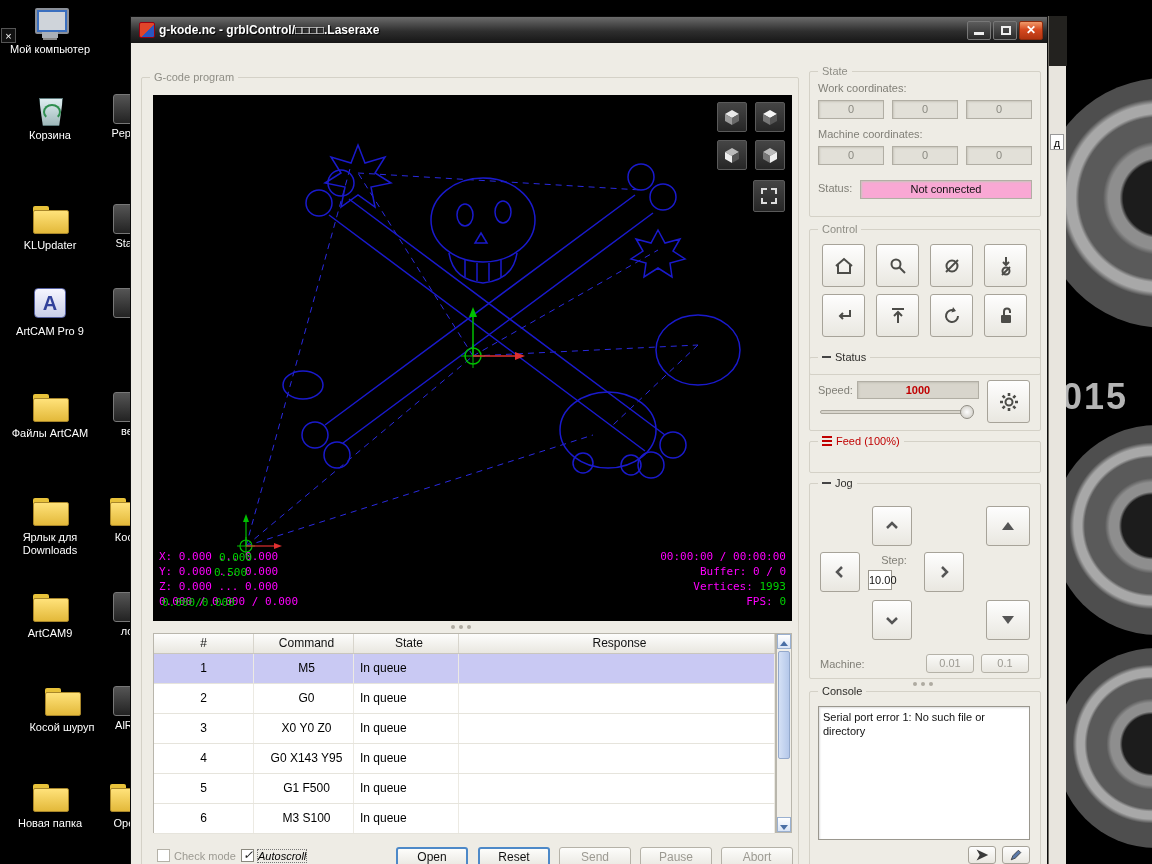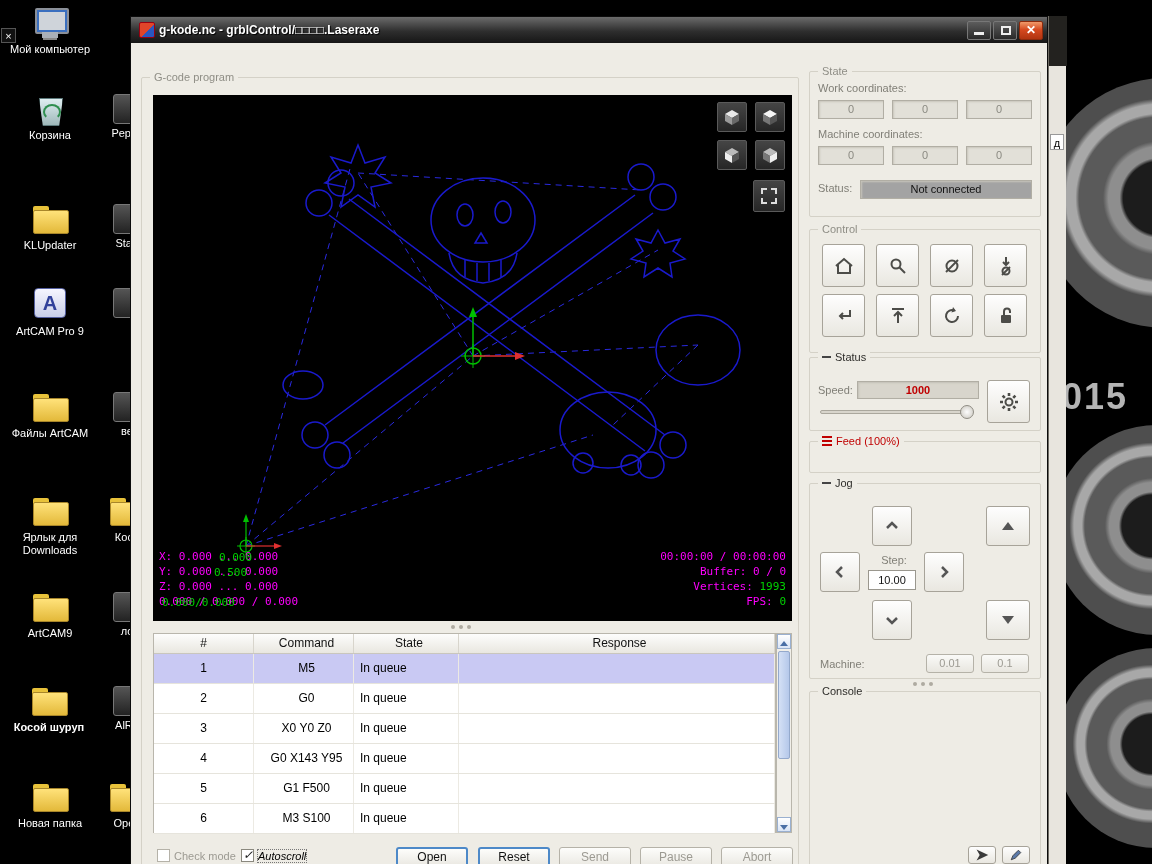--- a/index.html
+++ b/index.html
@@ -126,21 +126,21 @@
   .btn { position:absolute; width:72px; height:22px; font-size:12px; text-align:center;
     background:linear-gradient(#fdfdfb,#e8e6df); border:1px solid #8e8a80; border-radius:3px;
     line-height:19px; color:#111; }
   .btn.primary { border:2px solid #4d89c8; line-height:17px; }
   .btn.disabled { color:#9c9a92; border-color:#b5b2a8; }
 
   
   .field { position:absolute; height:19px; background:#e2e0d8; border:1px solid #b1aea4;
     text-align:center; font-size:11px; color:#8b8a82; line-height:17px;
     box-shadow:inset 1px 1px 2px #c8c5bb; }
-  .field.lit { background:#a3a3a3; color:#111; }
+  .field.lit { background:#f9a8d4; color:#111; }
   .plabel { position:absolute; font-size:11px; color:#807f77; white-space:nowrap; }
   .icon-btn { position:absolute; background:linear-gradient(#fefefe,#e9e7e0);
     border:1px solid #a7a399; border-radius:3px; display:flex; align-items:center; justify-content:center; }
   .speed-val { position:absolute; height:18px; background:#d8d5cc; border:1px solid #b1aea4;
     box-shadow:inset 1px 1px 2px #c3c0b6; color:#c00000; font-size:11px; font-weight:bold;
     text-align:center; line-height:16px; }
   .slider { position:absolute; height:4px; background:#d8d5cc; border:1px solid #aaa79d; border-radius:2px; }
   .slider-handle { position:absolute; right:-3px; top:-6px; width:14px; height:14px; border-radius:50%;
     background:radial-gradient(#fdfdfd,#c9c6bd); border:1px solid #8f8c83; }
   .step-field { position:absolute; background:#fff; border:1px solid #9a978e; font-size:11px;
@@ -189,21 +189,21 @@
   <div class="lbl">Файлы ArtCAM</div>
 </div>
 <div class="dicon" style="left:5px; top:494px;">
   <div class="ico ico-folder"></div>
   <div class="lbl">Ярлык для Downloads</div>
 </div>
 <div class="dicon" style="left:5px; top:590px;">
   <div class="ico ico-folder"></div>
   <div class="lbl">ArtCAM9</div>
 </div>
-<div class="dicon" style="left:4px; top:684px;font-weight:bold;">
+<div class="dicon" style="left:17px; top:684px;">
   <div class="ico ico-folder"></div>
   <div class="lbl">Косой шуруп</div>
 </div>
 <div class="dicon" style="left:5px; top:780px;">
   <div class="ico ico-folder"></div>
   <div class="lbl">Новая папка</div>
 </div>
 
 <div class="dicon" style="left:92px; top:92px; width:70px;">
   <div class="ico ico-dark"></div>
@@ -448,21 +448,21 @@
     <div class="field" style="left:82px; top:28px; width:66px;">0</div>
     <div class="field" style="left:156px; top:28px; width:66px;">0</div>
     <div class="plabel" style="left:8px; top:56px;">Machine coordinates:</div>
     <div class="field" style="left:8px; top:74px; width:66px;">0</div>
     <div class="field" style="left:82px; top:74px; width:66px;">0</div>
     <div class="field" style="left:156px; top:74px; width:66px;">0</div>
     <div class="plabel" style="left:8px; top:110px;">Status:</div>
     <div class="field lit" style="left:50px; top:108px; width:172px; color:#111;">Not connected</div>
   </div>
 
-  <div class="gb" style="left:678px; top:212px; width:232px; height:124px;">
+  <div class="gb" style="left:678px; top:212px; width:232px; height:146px;">
     <div class="gb-title">Control</div>
     <div class="icon-btn" style="left:12px; top:14px; width:43px; height:43px;">
       <svg width="22" height="22" viewBox="0 0 22 22" fill="none" stroke="#4c4c48" stroke-width="2">
           <path d="M3 11 L11 4 L19 11 M5 10 V18 H17 V10"></path>
         </svg>
     </div>
     <div class="icon-btn" style="left:66px; top:14px; width:43px; height:43px;">
       <svg width="22" height="22" viewBox="0 0 22 22" fill="none" stroke="#4c4c48" stroke-width="2">
           <circle cx="9" cy="9" r="4.5"></circle>
           <path d="M12.5 12.5 L18 18"></path>
@@ -530,21 +530,21 @@
       <svg width="16" height="16" viewBox="0 0 16 16">
           <polyline points="3,10 8,5 13,10" fill="none" stroke="#555" stroke-width="2.5"></polyline>
         </svg>
     </div>
     <div class="icon-btn" style="left:10px; top:68px; width:40px; height:40px;">
       <svg width="16" height="16" viewBox="0 0 16 16">
           <polyline points="10,3 5,8 10,13" fill="none" stroke="#555" stroke-width="2.5"></polyline>
         </svg>
     </div>
     <div class="plabel" style="left:60px; top:70px; width:48px; text-align:center;">Step:</div>
-    <div class="step-field" style="left:58px; top:86px; width:48px; height:20px;">10.00</div>
+    <div class="step-field" style="left:58px; top:86px; width:24px; height:20px;">10.00</div>
     <div class="icon-btn" style="left:114px; top:68px; width:40px; height:40px;">
       <svg width="16" height="16" viewBox="0 0 16 16">
           <polyline points="6,3 11,8 6,13" fill="none" stroke="#555" stroke-width="2.5"></polyline>
         </svg>
     </div>
     <div class="icon-btn" style="left:62px; top:116px; width:40px; height:40px;">
       <svg width="16" height="16" viewBox="0 0 16 16">
           <polyline points="3,6 8,11 13,6" fill="none" stroke="#555" stroke-width="2.5"></polyline>
         </svg>
     </div>
@@ -560,20 +560,21 @@
     </div>
     <div class="plabel" style="left:10px; top:174px;">Machine:</div>
     <div class="preset" style="left:116px; top:170px;">0.01</div>
     <div class="preset" style="left:171px; top:170px;">0.1</div>
   </div>
 
   <div class="dots" style="left:782px; top:665px;"></div>
 
   <div class="gb" style="left:678px; top:674px; width:232px; height:178px;">
     <div class="gb-title dark">Console</div>
+    <div class="console-out" style="left:8px; top:14px; width:212px; height:134px;">Serial port error 1: No such file or directory</div>
     <div class="mini-btn" style="left:158px; top:154px;">
       <svg width="16" height="14" viewBox="0 0 20 18">
           <polygon points="3,16 18,9 3,2 7,9" fill="#3a3a3a"></polygon>
         </svg>
     </div>
     <div class="mini-btn" style="left:192px; top:154px;">
       <svg width="16" height="16" viewBox="0 0 20 20">
           <path d="M4 16 L6 11 L13 4 L16 7 L9 14 Z" fill="#5b79a8" stroke="#333" stroke-width="1"></path>
         </svg>
     </div>

